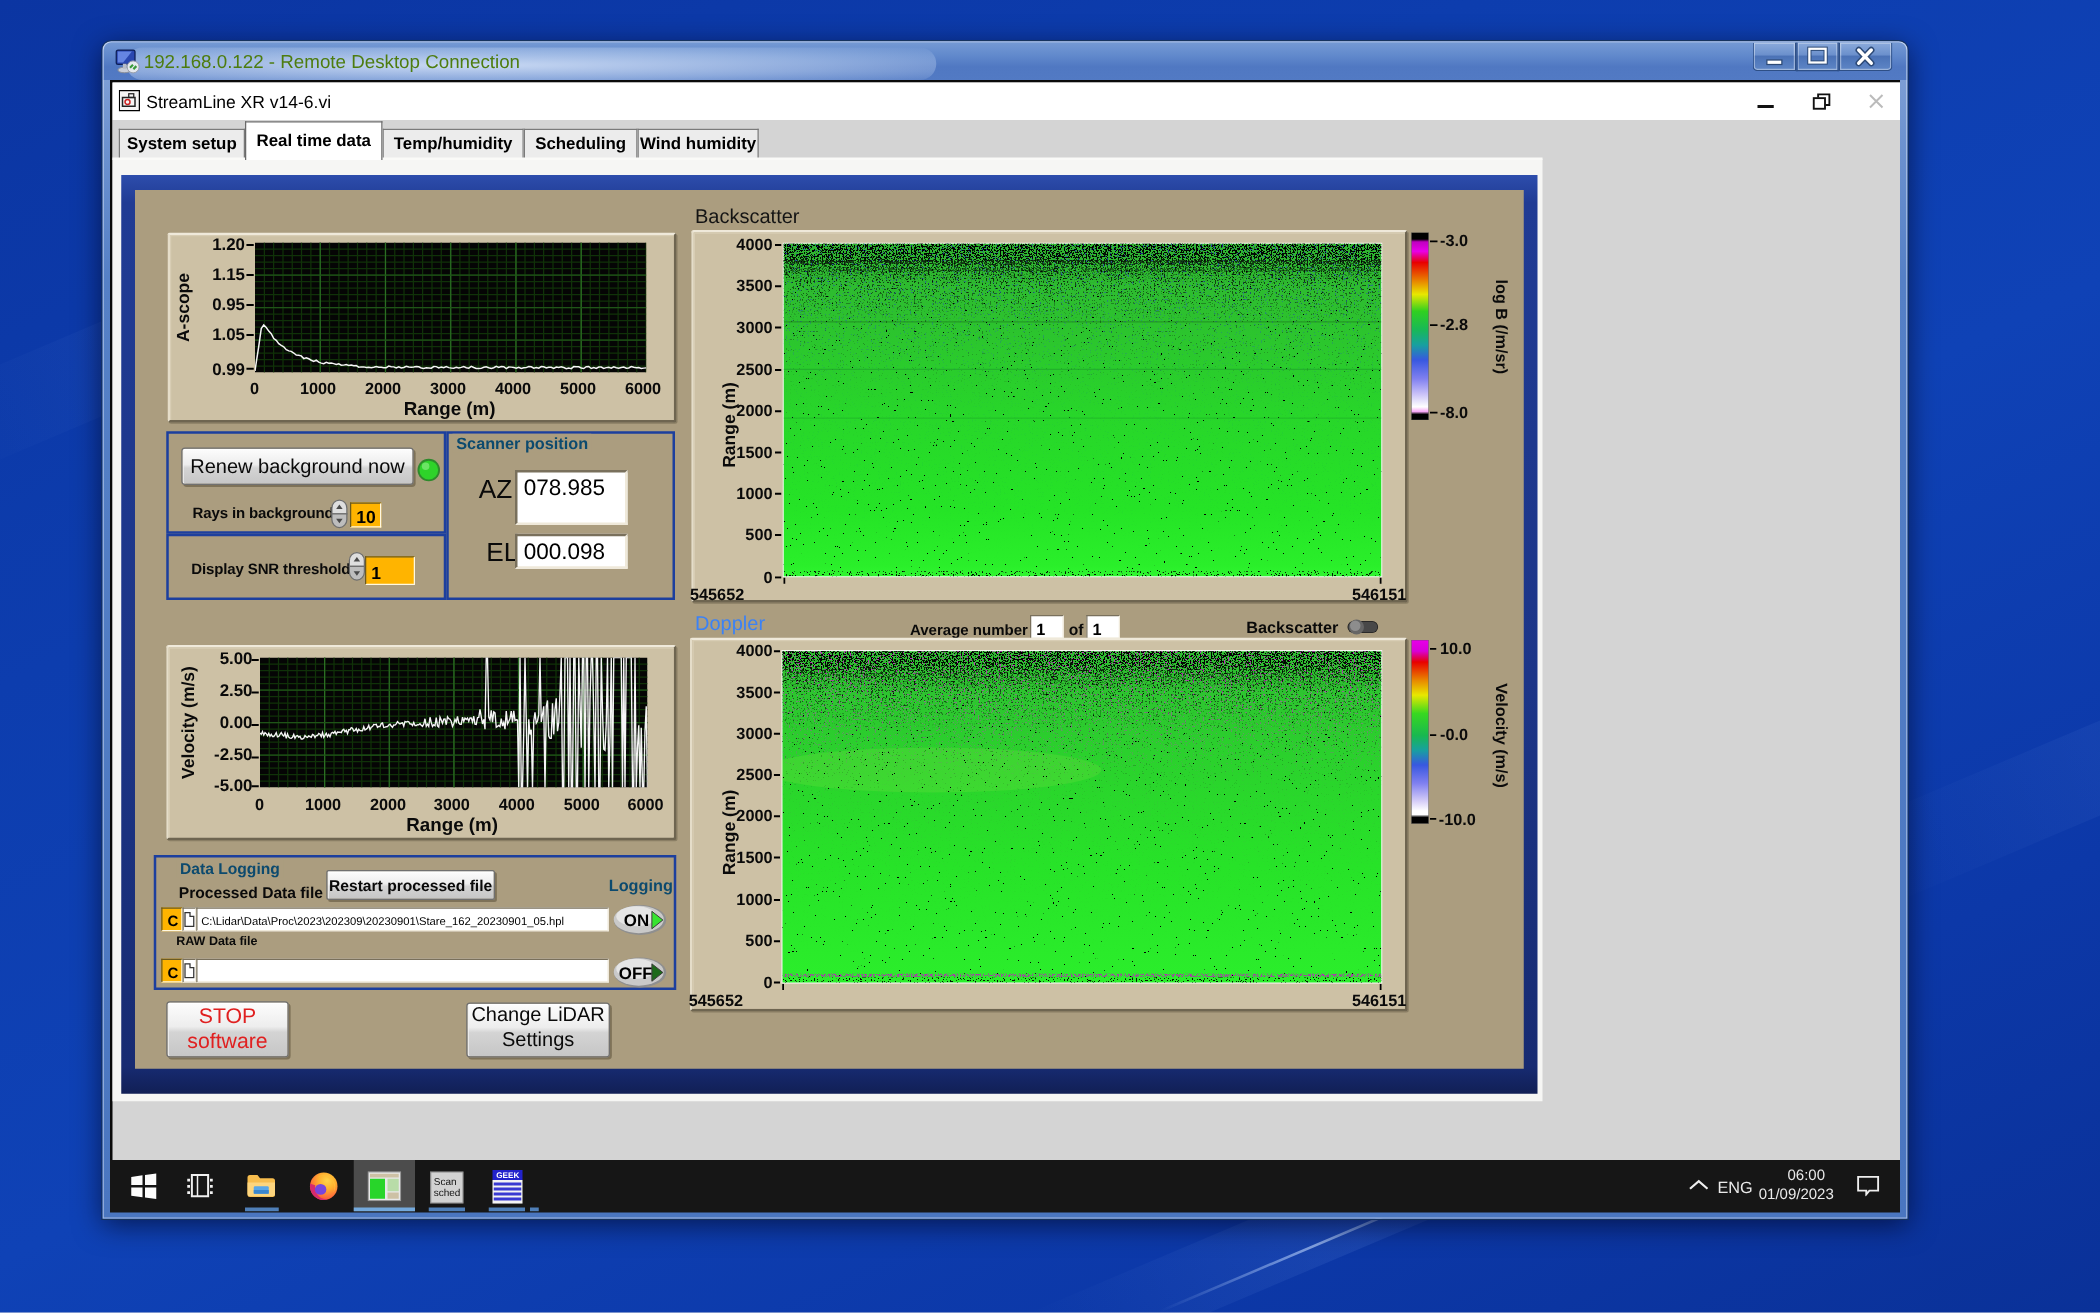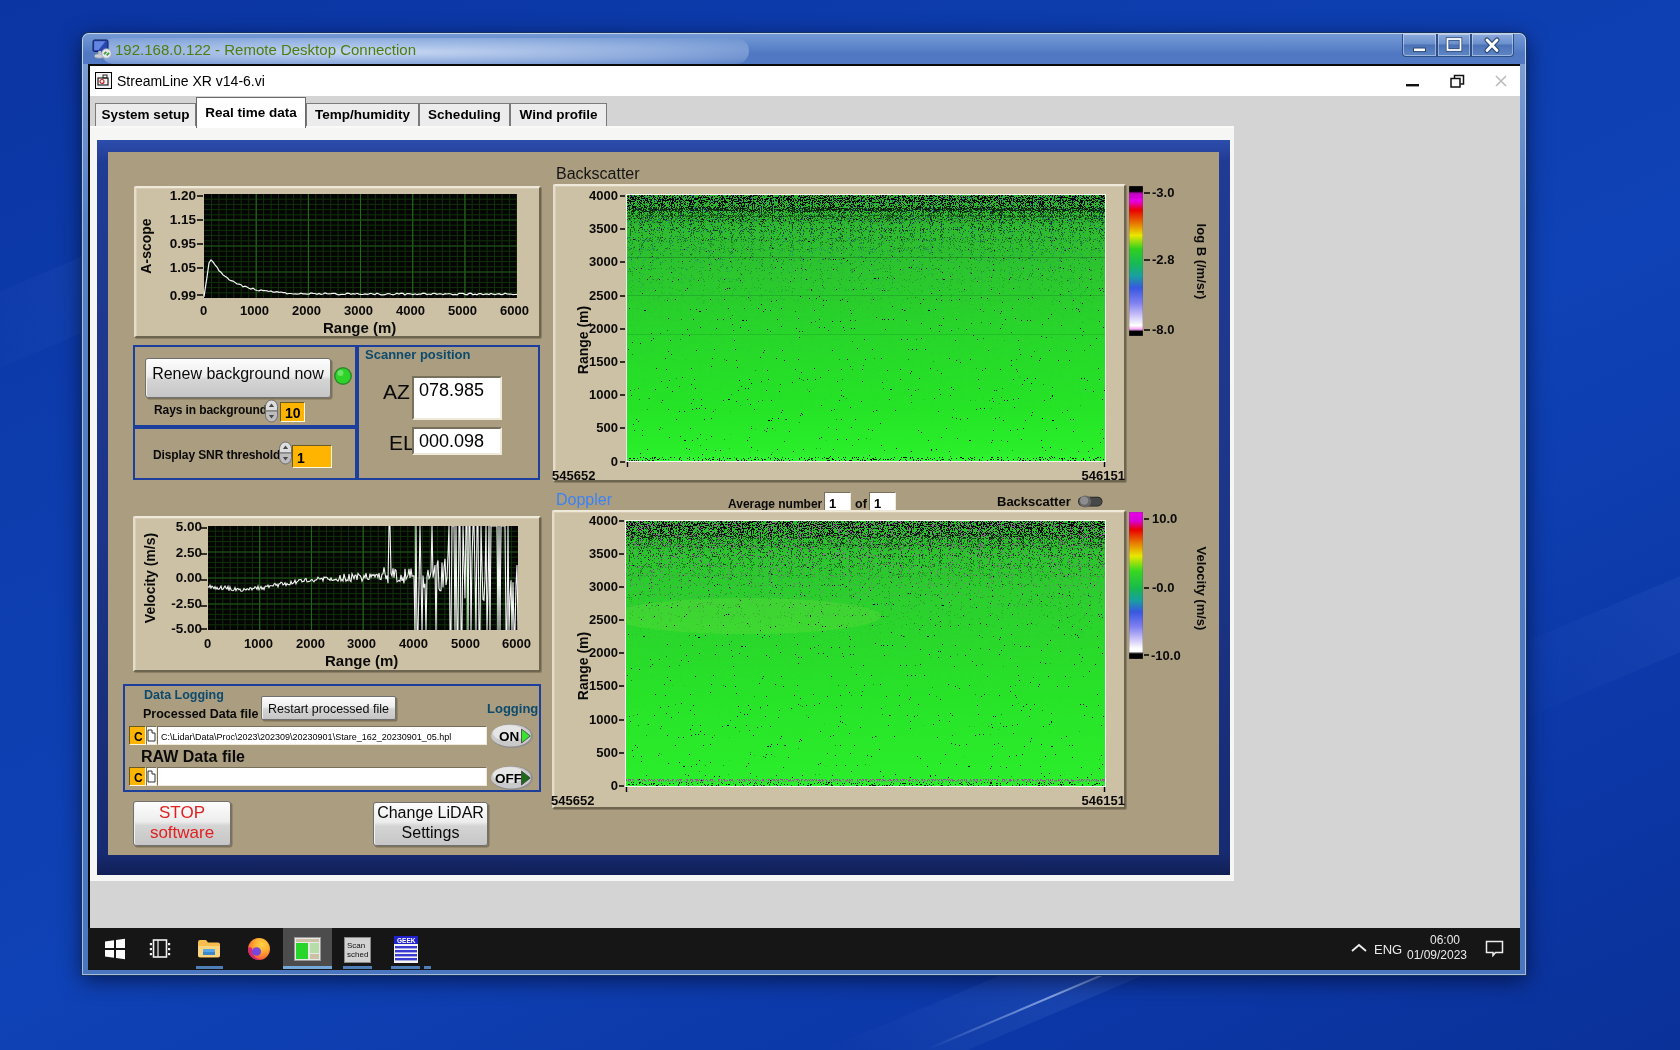--- a/index.html
+++ b/index.html
@@ -86,21 +86,21 @@
 <svg class="abs" style="left:1400px;top:72px" width="120" height="20">
  <rect x="6" y="12" width="13" height="2.4" fill="#111"></rect>
  <rect x="51" y="6.5" width="9" height="8.5" fill="#fff" stroke="#111" stroke-width="1.5"></rect>
  <path d="M54.5 6 v-2.5 h9 v8.5 h-3" fill="none" stroke="#111" stroke-width="1.5"></path>
  <path d="M96 4 l10 10 M106 4 l-10 10" stroke="#bbb" stroke-width="1.6"></path>
 </svg>
 <div class="tab" style="left:95px;top:103px;width:101px;height:24px;padding-top:3px">System setup</div>
 <div class="tab active" style="left:196px;top:97px;width:110px;height:31px;padding-top:7px">Real time data</div>
 <div class="tab" style="left:306px;top:103px;width:113px;height:24px;padding-top:3px">Temp/humidity</div>
 <div class="tab" style="left:419px;top:103px;width:91px;height:24px;padding-top:3px">Scheduling</div>
-<div class="tab" style="left:510px;top:103px;width:97px;height:24px;padding-top:3px">Wind profile</div>
+<div class="tab" style="left:510px;top:103px;width:97px;height:24px;padding-top:3px">Wind humidity</div>
 <div class="page-line"></div>
 <div class="white-page"></div>
 <div class="navy"></div>
 <div class="tan"></div>
 
 <div class="gbox" style="left:134px;top:186px;width:407px;height:152px"></div>
 <svg class="abs" style="left:204px;top:194px" width="313" height="104">
  <rect width="313" height="104" fill="#050505"></rect>
  <line x1="7.5" y1="0" x2="7.5" y2="104" stroke="#103209" stroke-width="1"></line>
     <line x1="14.9" y1="0" x2="14.9" y2="104" stroke="#103209" stroke-width="1"></line>
@@ -186,21 +186,21 @@
 <div class="axl" style="left:396px;top:303px">4000</div>
 <div class="axl" style="left:448px;top:303px">5000</div>
 <div class="axl" style="left:500px;top:303px">6000</div>
 <div class="blab" style="left:323px;top:319px;font-size:15px">Range (m)</div>
 <svg class="abs" style="left:197px;top:194px" width="8" height="110">
 <path d="M0 2h6 M0 26h6 M0 50h6 M0 74h6 M0 101h6" stroke="#000" stroke-width="1.6"></path>
   </svg>
 
 <div class="grp" style="left:133px;top:345px;width:224px;height:82px"></div>
 <div class="grp" style="left:133px;top:427px;width:224px;height:53px"></div>
-<div class="btn" style="left:145px;top:358px;width:186px;height:40px;font-size:16px;padding-top:6px">Renew background now</div>
+<div class="btn" style="left:145px;top:358px;width:186px;height:30px;font-size:16px;padding-top:6px">Renew background now</div>
 <svg class="abs" style="left:333px;top:366px" width="22" height="22">
  <circle cx="10" cy="10" r="9" fill="#2e8a2c"></circle>
  <circle cx="10" cy="10" r="7.5" fill="#2ed32a"></circle>
  <circle cx="7.5" cy="7" r="3" fill="#80ea7a" opacity=".75"></circle>
 </svg>
 <div class="blab" style="left:154px;top:403px;font-size:12px;letter-spacing:-0.1px">Rays in background</div>
 <div class="orange" style="left:280px;top:402px;width:25px;height:20px">10</div>
 <div class="grp" style="left:357px;top:345px;width:183px;height:135px"></div>
 <div class="bluelab" style="left:362px;top:347px;background:#ab9d7f;padding:0 3px;font-size:13px">Scanner position</div>
 <div class="abs" style="left:383px;top:380px;font-size:21px;color:#0a0a0a">AZ</div>
@@ -308,29 +308,29 @@
 <div class="axl" style="left:296px;top:636px">2000</div>
 <div class="axl" style="left:347px;top:636px">3000</div>
 <div class="axl" style="left:399px;top:636px">4000</div>
 <div class="axl" style="left:451px;top:636px">5000</div>
 <div class="axl" style="left:502px;top:636px">6000</div>
 <div class="blab" style="left:325px;top:652px;font-size:15px">Range (m)</div>
 
 <div class="grp" style="left:123px;top:684px;width:418px;height:108px"></div>
 <div class="bluelab" style="left:141px;top:688px;background:#ab9d7f;padding:0 3px;font-size:12.5px">Data Logging</div>
 <div class="blab" style="left:143px;top:707px;font-size:12.5px">Processed Data file</div>
-<div class="btn" style="left:261px;top:696px;width:135px;height:24px;font-size:12.5px;font-weight:normal;padding-top:5px;border-radius:2px;white-space:nowrap">Restart processed file</div>
+<div class="btn" style="left:261px;top:696px;width:135px;height:24px;font-size:12.5px;font-weight:bold;padding-top:5px;border-radius:2px;white-space:nowrap">Restart processed file</div>
 <div class="bluelab" style="left:487px;top:701px;font-size:13px">Logging</div>
 <div class="orange" style="left:129px;top:726px;width:17px;height:19px;padding:3px 0 0 4px;font-size:12px">C</div>
 <div class="wfield" style="left:146px;top:726px;width:11px;height:19px;border-width:1px"></div>
 <svg class="abs" style="left:147px;top:729px" width="9" height="13">
     <path d="M1 1h4v3h3v8h-7z" fill="none" stroke="#333" stroke-width="1"></path>
   </svg>
 <div class="wfield" style="left:157px;top:726px;width:330px;height:19px;border-width:1px;font-size:9px;padding:5px 0 0 3px;white-space:nowrap;overflow:hidden">C:\Lidar\Data\Proc\2023\202309\20230901\Stare_162_20230901_05.hpl</div>
-<div class="blab" style="left:141px;top:748px;font-size:16px">RAW Data file</div>
+<div class="blab" style="left:141px;top:748px;font-size:10px">RAW Data file</div>
 <div class="orange" style="left:129px;top:767px;width:17px;height:19px;padding:3px 0 0 4px;font-size:12px">C</div>
 <div class="wfield" style="left:146px;top:767px;width:11px;height:19px;border-width:1px"></div>
 <svg class="abs" style="left:147px;top:770px" width="9" height="13">
     <path d="M1 1h4v3h3v8h-7z" fill="none" stroke="#333" stroke-width="1"></path>
   </svg>
 <div class="wfield" style="left:157px;top:767px;width:330px;height:19px;border-width:1px"></div>
 <svg class="abs" style="left:490px;top:723px" width="46" height="26">
 <ellipse cx="22" cy="13" rx="21" ry="12" fill="#8f8f8f"></ellipse>
 <ellipse cx="21" cy="12.5" rx="20" ry="11" fill="#c9c9c9"></ellipse>
 <ellipse cx="19" cy="10" rx="16" ry="8" fill="#e5e5e5"></ellipse>

